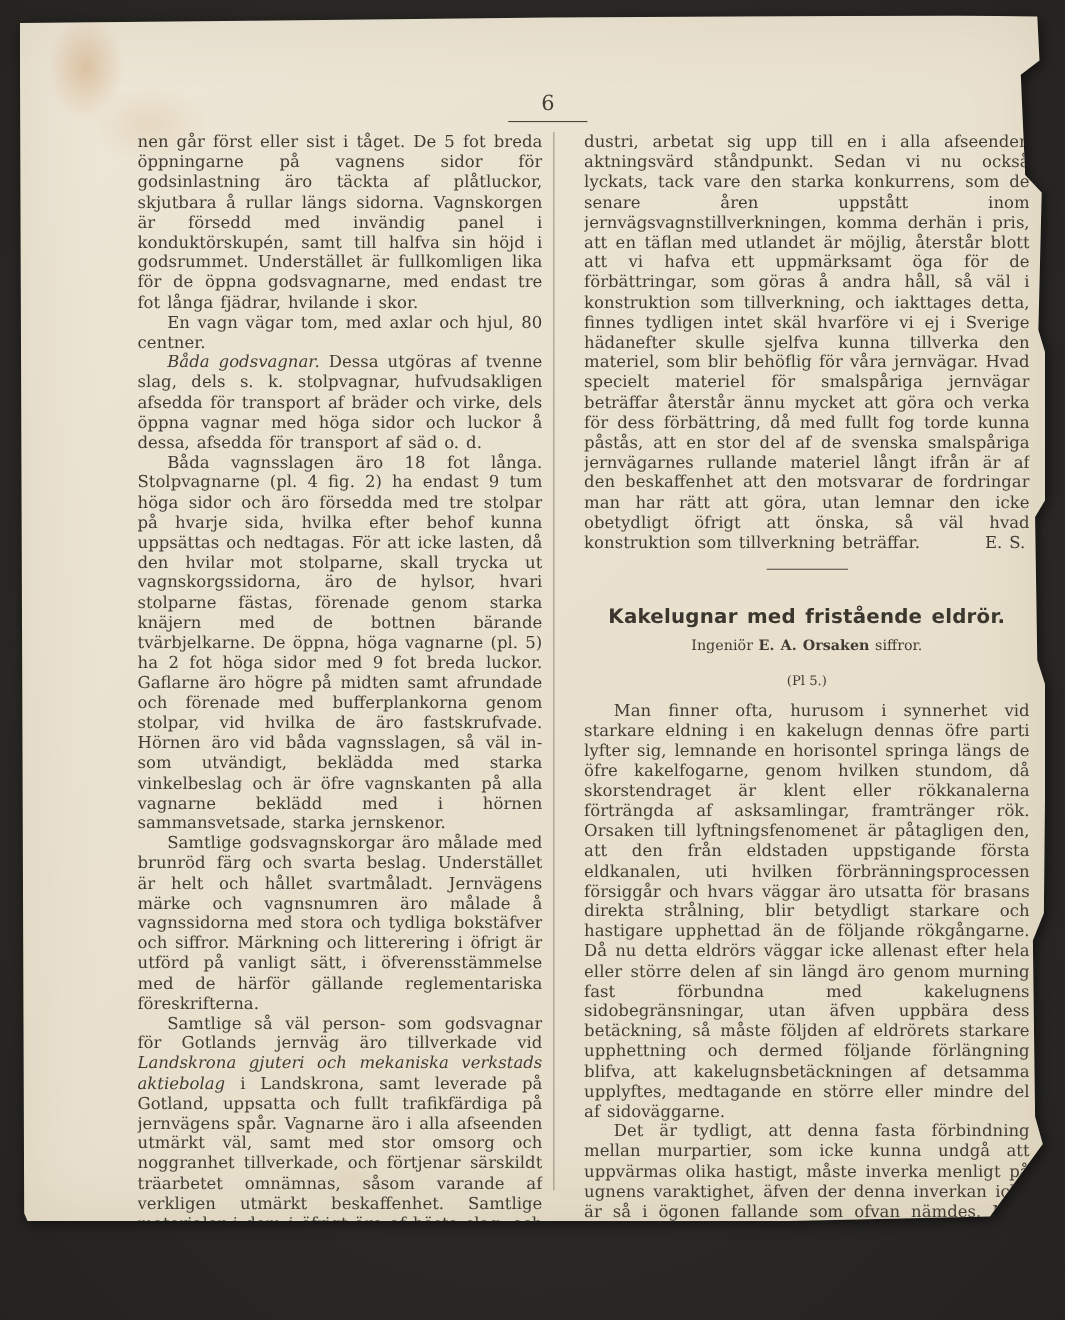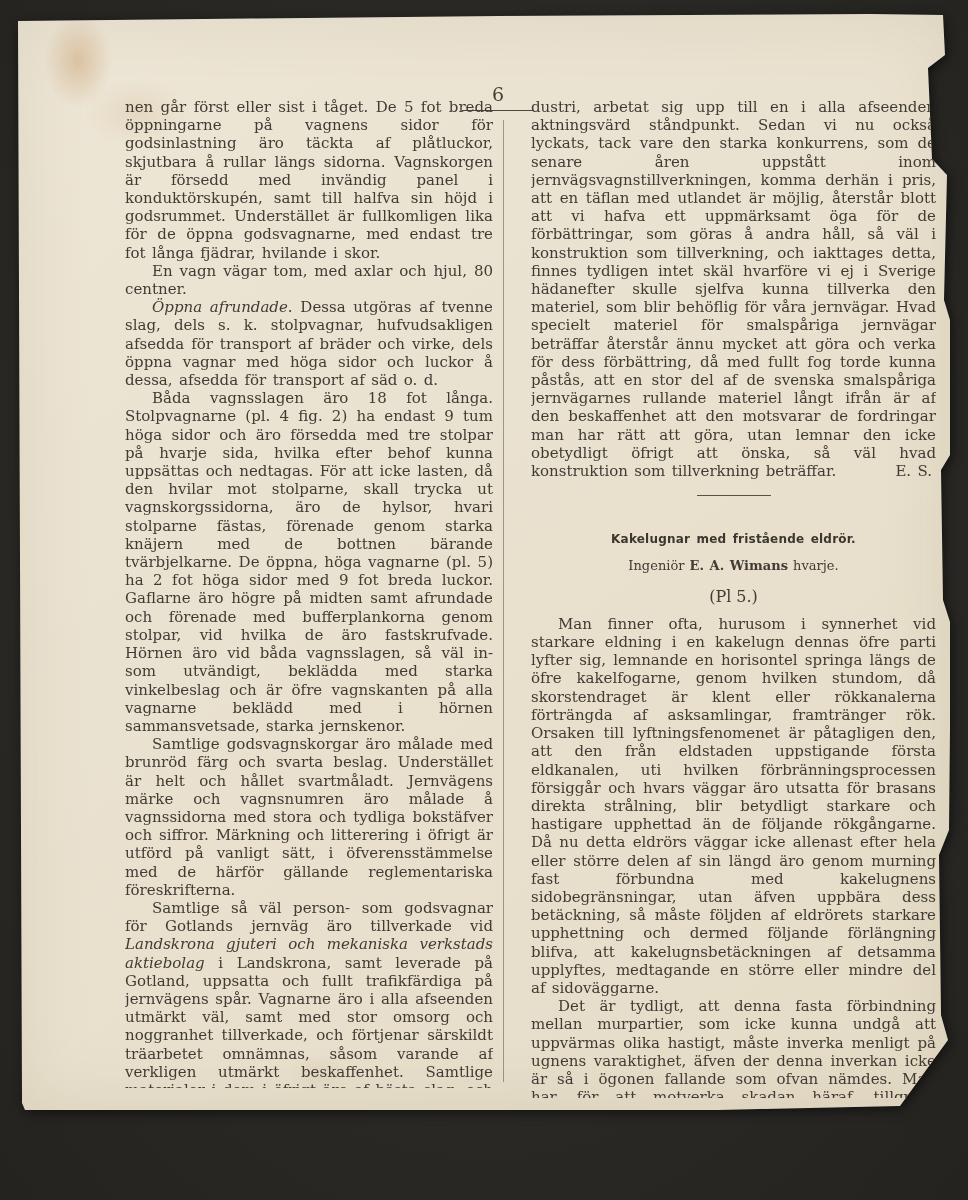--- a/index.html
+++ b/index.html
@@ -43,69 +43,69 @@
     text-align:center;font-size:19px;line-height:26px;color:#43 ;
     color:#443f36;
     border-bottom:1.5px solid #4b463c;
     padding-bottom:3px;
   }
   .col-divider{
     position:absolute;left:485px;top:107px;width:1px;height:962px;
     background:rgba(92,85,72,0.55);
   }
   .columns{
-    position:absolute;left:107px;top:85px;display:flex;
+    position:absolute;left:107px;top:107px;display:flex;
     color:#403c34;font-size:15px;line-height:18.2px;
   }
   .col{overflow:hidden;}
   .col-left{width:368px;height:990px;}
   .col-right{width:405px;height:1000px;margin-left:38px;}
   .para{margin:0;text-align:justify;text-justify:inter-word;word-spacing:1.6px;hyphens:auto;}
   .para.indent{text-indent:27px;}
   .seg-n{font-style:normal;}
   .seg-i{font-style:italic;}
   .seg-b{font-weight:bold;}
   .signature{float:right;padding-right:4px;}
   .section-rule{width:74px;margin:15px auto 0;border-top:1px solid #565147;height:0;}
   .article-heading{
     font-family:"DejaVu Sans", sans-serif;
-    font-size:12px;font-weight:bold;letter-spacing:0.2px;
+    font-size:18px;font-weight:bold;letter-spacing:0.2px;
     text-align:center;margin:34px 0 4px;color:#3b372f;word-spacing:2px;
   }
   .byline{text-align:center;font-size:13px;margin-top:9px;word-spacing:1px;}
-  .plate-ref{text-align:center;font-size:16px;margin-top:12px;margin-bottom:9px;}
+  .plate-ref{text-align:center;font-size:12px;margin-top:12px;margin-bottom:9px;}
 </style>
 </head>
 <body>
 
 <div class="mat"></div>
 
 <div class="paper-wrap">
   <div class="paper">
     <div class="stains"></div>
 
     <div class="page-number">
       <span>6</span>
     </div>
 
     <div class="col-divider"></div>
 
     <div class="columns">
       <div class="col col-left" id="col-left">
           <p class="para"><span class="seg-n">nen går först eller sist i tåget.  De 5 fot breda öppningarne på vagnens sidor för godsinlastning äro täckta af plåtluckor, skjutbara å rullar längs sidorna.  Vagnskorgen är försedd med invändig panel i konduktörskupén, samt till halfva sin höjd i godsrummet.  Understället är fullkomligen lika för de öppna godsvagnarne, med endast tre fot långa fjädrar, hvilande i skor.</span></p>
           <p class="para indent"><span class="seg-n">En vagn vägar tom, med axlar och hjul, 80 centner.</span></p>
-          <p class="para indent"><span class="seg-i">Öppna afrundade.</span><span class="seg-n">  Dessa utgöras af tvenne slag, dels s. k. stolpvagnar, hufvudsakligen afsedda för transport af bräder och virke, dels öppna vagnar med höga sidor och luckor å dessa, afsedda för transport af säd o. d.</span></p>
+          <p class="para indent"><span class="seg-i">Båda godsvagnar.</span><span class="seg-n">  Dessa utgöras af tvenne slag, dels s. k. stolpvagnar, hufvudsakligen afsedda för transport af bräder och virke, dels öppna vagnar med höga sidor och luckor å dessa, afsedda för transport af säd o. d.</span></p>
           <p class="para indent"><span class="seg-n">Båda vagnsslagen äro 18 fot långa.  Stolpvagnarne (pl. 4 fig. 2) ha endast 9 tum höga sidor och äro försedda med tre stolpar på hvarje sida, hvilka efter behof kunna uppsättas och nedtagas.  För att icke lasten, då den hvilar mot stolparne, skall trycka ut vagnskorgssidorna, äro de hylsor, hvari stolparne fästas, förenade genom starka knäjern med de bottnen bärande tvärbjelkarne.  De öppna, höga vagnarne (pl. 5) ha 2 fot höga sidor med 9 fot breda luckor.  Gaflarne äro högre på midten samt afrundade och förenade med bufferplankorna genom stolpar, vid hvilka de äro fastskrufvade.  Hörnen äro vid båda vagnsslagen, så väl in- som utvändigt, beklädda med starka vinkelbeslag och är öfre vagnskanten på alla vagnarne beklädd med i hörnen sammansvetsade, starka jernskenor.</span></p>
           <p class="para indent"><span class="seg-n">Samtlige godsvagnskorgar äro målade med brunröd färg och svarta beslag.  Understället är helt och hållet svartmåladt.  Jernvägens märke och vagnsnumren äro målade å vagnssidorna med stora och tydliga bokstäfver och siffror.  Märkning och litterering i öfrigt är utförd på vanligt sätt, i öfverensstämmelse med de härför gällande reglementariska föreskrifterna.</span></p>
           <p class="para indent"><span class="seg-n">Samtlige så väl person- som godsvagnar för Gotlands jernväg äro tillverkade vid </span><span class="seg-i">Landskrona gjuteri och mekaniska verkstads aktiebolag</span><span class="seg-n"> i Landskrona, samt leverade på Gotland, uppsatta och fullt trafikfärdiga på jernvägens spår.  Vagnarne äro i alla afseenden utmärkt väl, samt med stor omsorg och noggranhet tillverkade, och förtjenar särskildt träarbetet omnämnas, såsom varande af verkligen utmärkt beskaffenhet.  Samtlige materialer i dem i öfrigt äro af bästa slag, och har Landskrona gjuteri och mekaniska verkstads aktiebolag med denna leverans ytterligare bevisat att vårt land, inom denna gren af in-</span></p>
         </div>
       <div class="col col-right" id="col-right">
           <p class="para"><span class="seg-n">dustri, arbetat sig upp till en i alla afseenden aktningsvärd ståndpunkt.  Sedan vi nu också lyckats, tack vare den starka konkurrens, som de senare åren uppstått inom jernvägsvagnstillverkningen, komma derhän i pris, att en täflan med utlandet är möjlig, återstår blott att vi hafva ett uppmärksamt öga för de förbättringar, som göras å andra håll, så väl i konstruktion som tillverkning, och iakttages detta, finnes tydligen intet skäl hvarföre vi ej i Sverige hädanefter skulle sjelfva kunna tillverka den materiel, som blir behöflig för våra jernvägar.  Hvad specielt materiel för smalspåriga jernvägar beträffar återstår ännu mycket att göra och verka för dess förbättring, då med fullt fog torde kunna påstås, att en stor del af de svenska smalspåriga jernvägarnes rullande materiel långt ifrån är af den beskaffenhet att den motsvarar de fordringar man har rätt att göra, utan lemnar den icke obetydligt öfrigt att önska, så väl hvad konstruktion som tillverkning beträffar.</span><span class="signature">E. S.</span></p>
           <div class="section-rule"></div>
           <h2 class="article-heading">Kakelugnar med fristående eldrör.</h2>
-          <div class="byline"><span class="seg-n">Ingeniör </span><span class="seg-b">E. A. Wimans</span><span class="seg-n"> hvarje.</span></div>
+          <div class="byline"><span class="seg-n">Ingeniör </span><span class="seg-b">E. A. Orsaken</span><span class="seg-n"> siffror.</span></div>
           <div class="plate-ref">(Pl 5.)</div>
           <p class="para indent"><span class="seg-n">Man finner ofta, hurusom i synnerhet vid starkare eldning i en kakelugn dennas öfre parti lyfter sig, lemnande en horisontel springa längs de öfre kakelfogarne, genom hvilken stundom, då skorstendraget är klent eller rökkanalerna förträngda af asksamlingar, framtränger rök.  Orsaken till lyftningsfenomenet är påtagligen den, att den från eldstaden uppstigande första eldkanalen, uti hvilken förbränningsprocessen försiggår och hvars väggar äro utsatta för brasans direkta strålning, blir betydligt starkare och hastigare upphettad än de följande rökgångarne.  Då nu detta eldrörs väggar icke allenast efter hela eller större delen af sin längd äro genom murning fast förbundna med kakelugnens sidobegränsningar, utan äfven uppbära dess betäckning, så måste följden af eldrörets starkare upphettning och dermed följande förlängning blifva, att kakelugnsbetäckningen af detsamma upplyftes, medtagande en större eller mindre del af sidoväggarne.</span></p>
           <p class="para indent"><span class="seg-n">Det är tydligt, att denna fasta förbindning mellan murpartier, som icke kunna undgå att uppvärmas olika hastigt, måste inverka menligt på ugnens varaktighet, äfven der denna inverkan icke är så i ögonen fallande som ofvan nämdes.  Man har, för att motverka skadan häraf, tillgripit utvägen att göra kakelugnsväggarne mycket bastanta och tjocka, till hvilken följd</span></p>
         </div>
     </div>
   </div>
 </div>
 
 </body></html>

